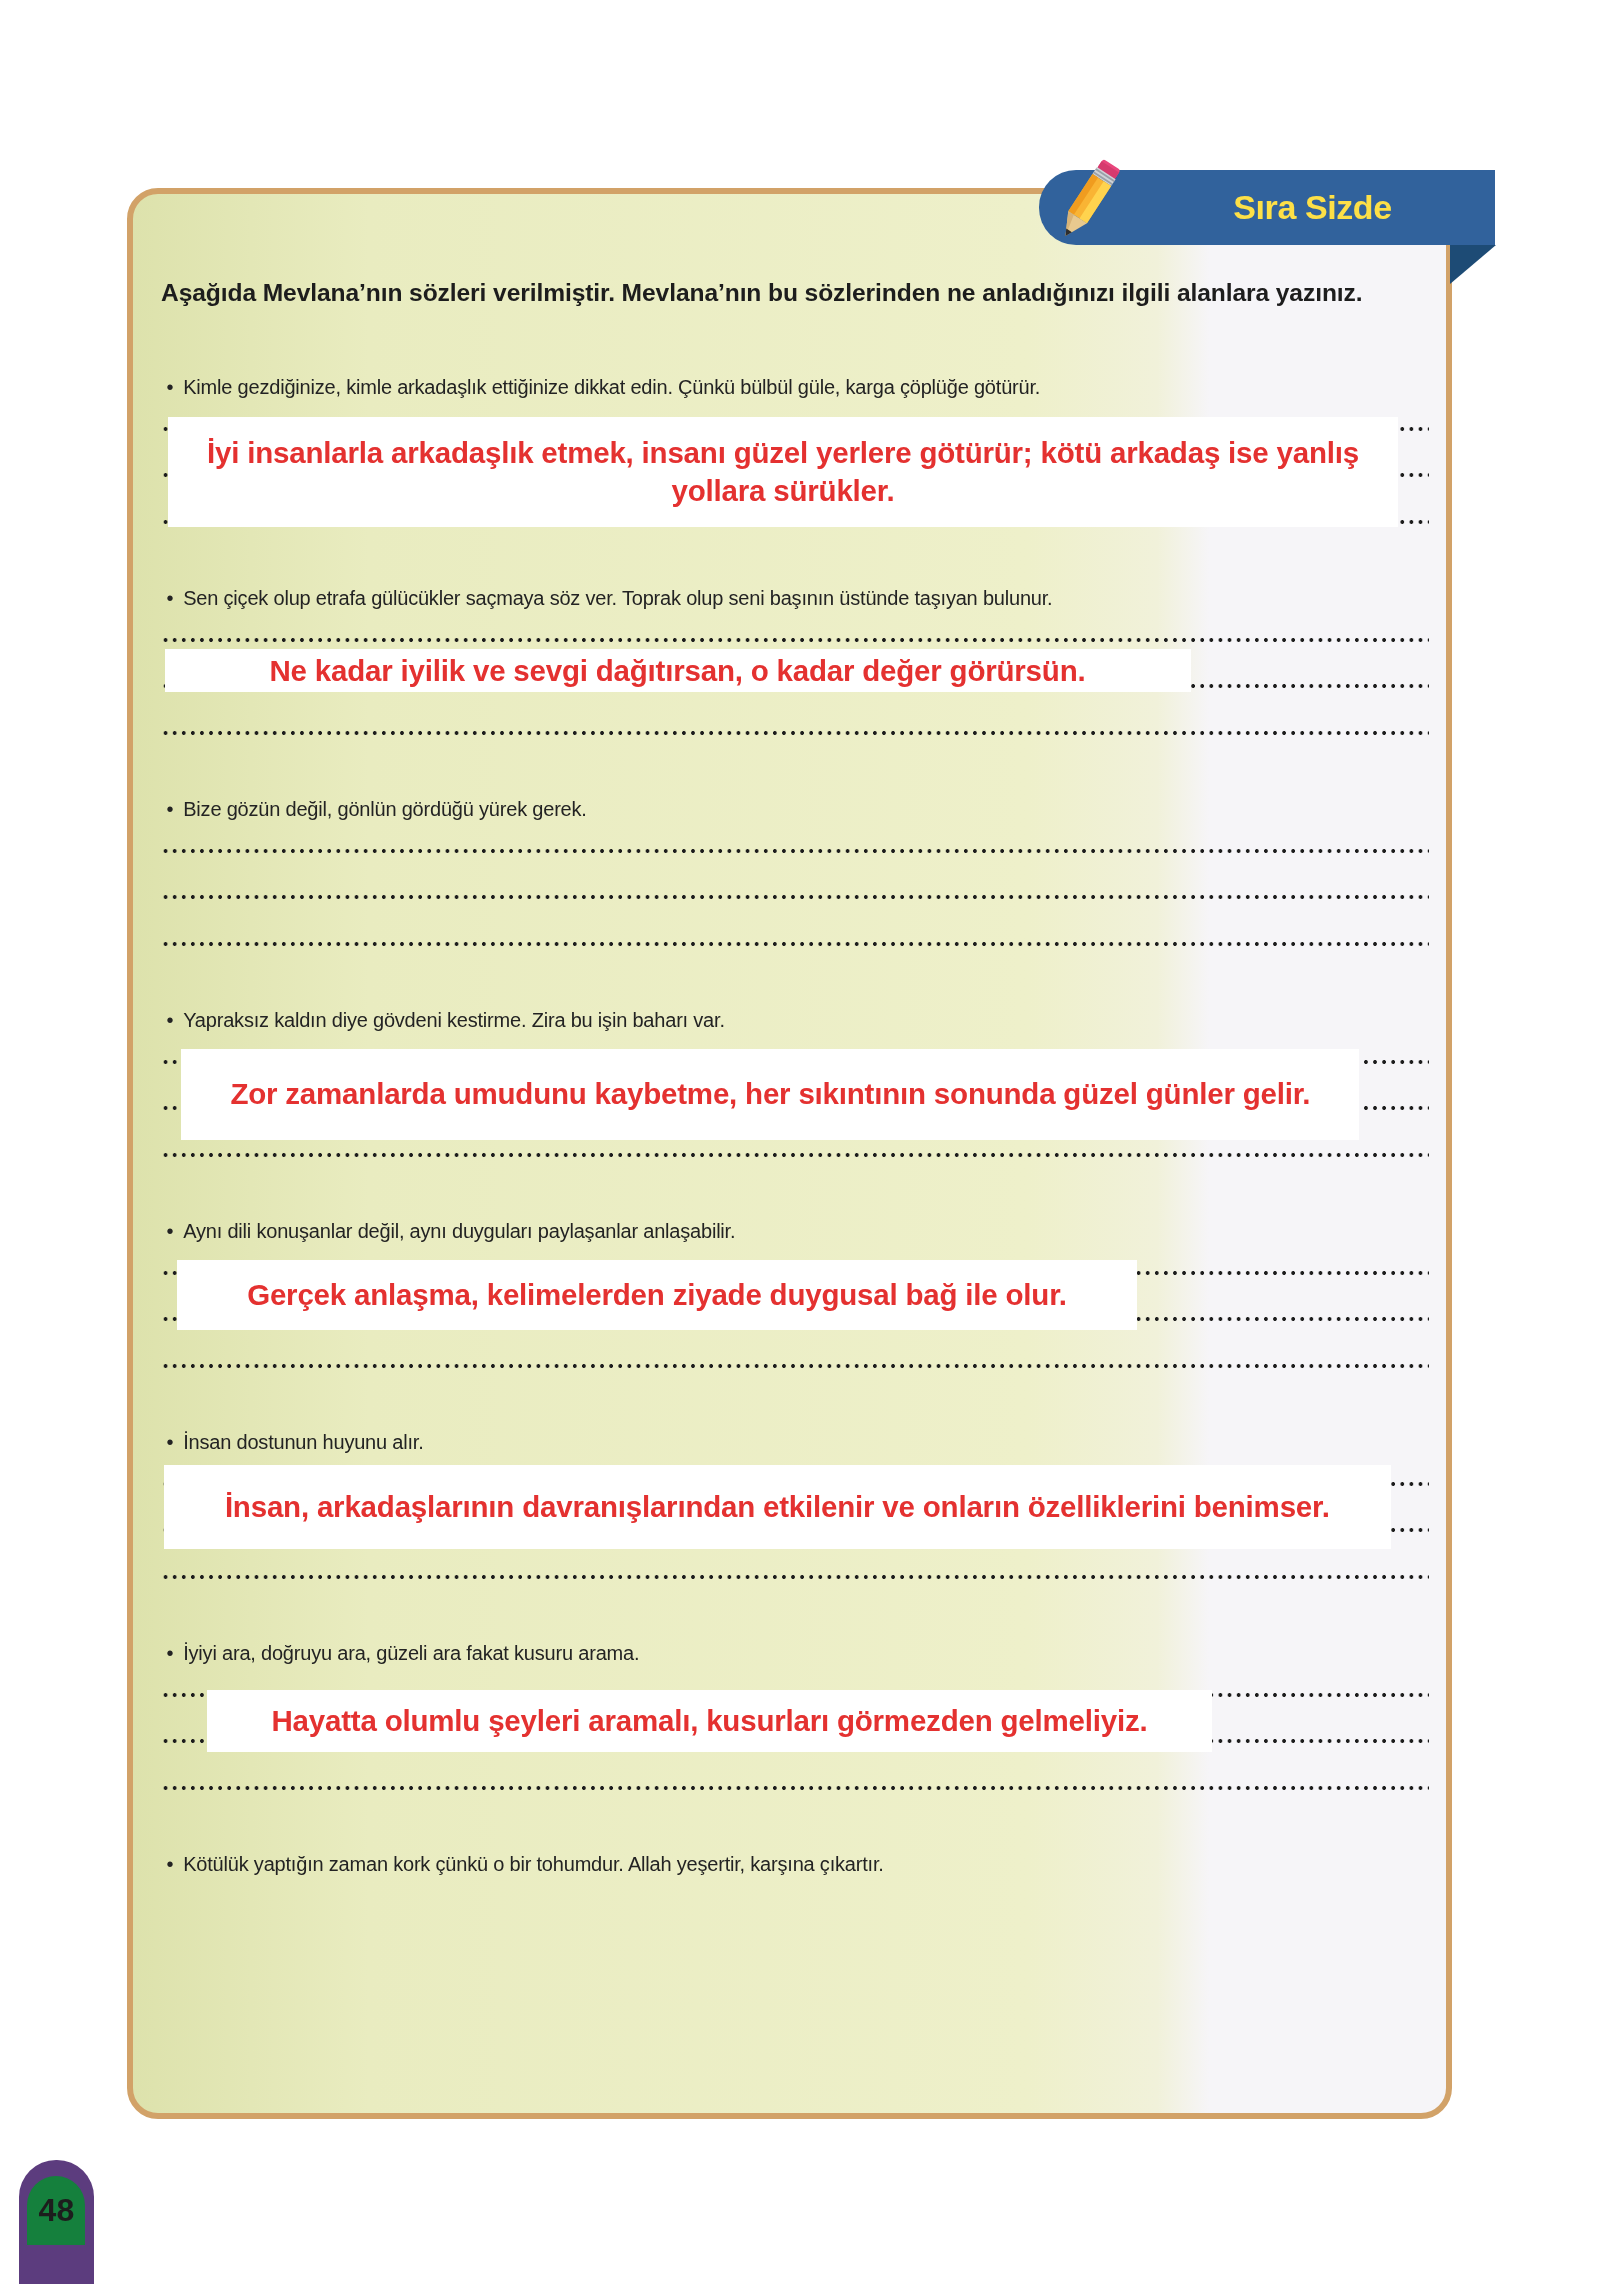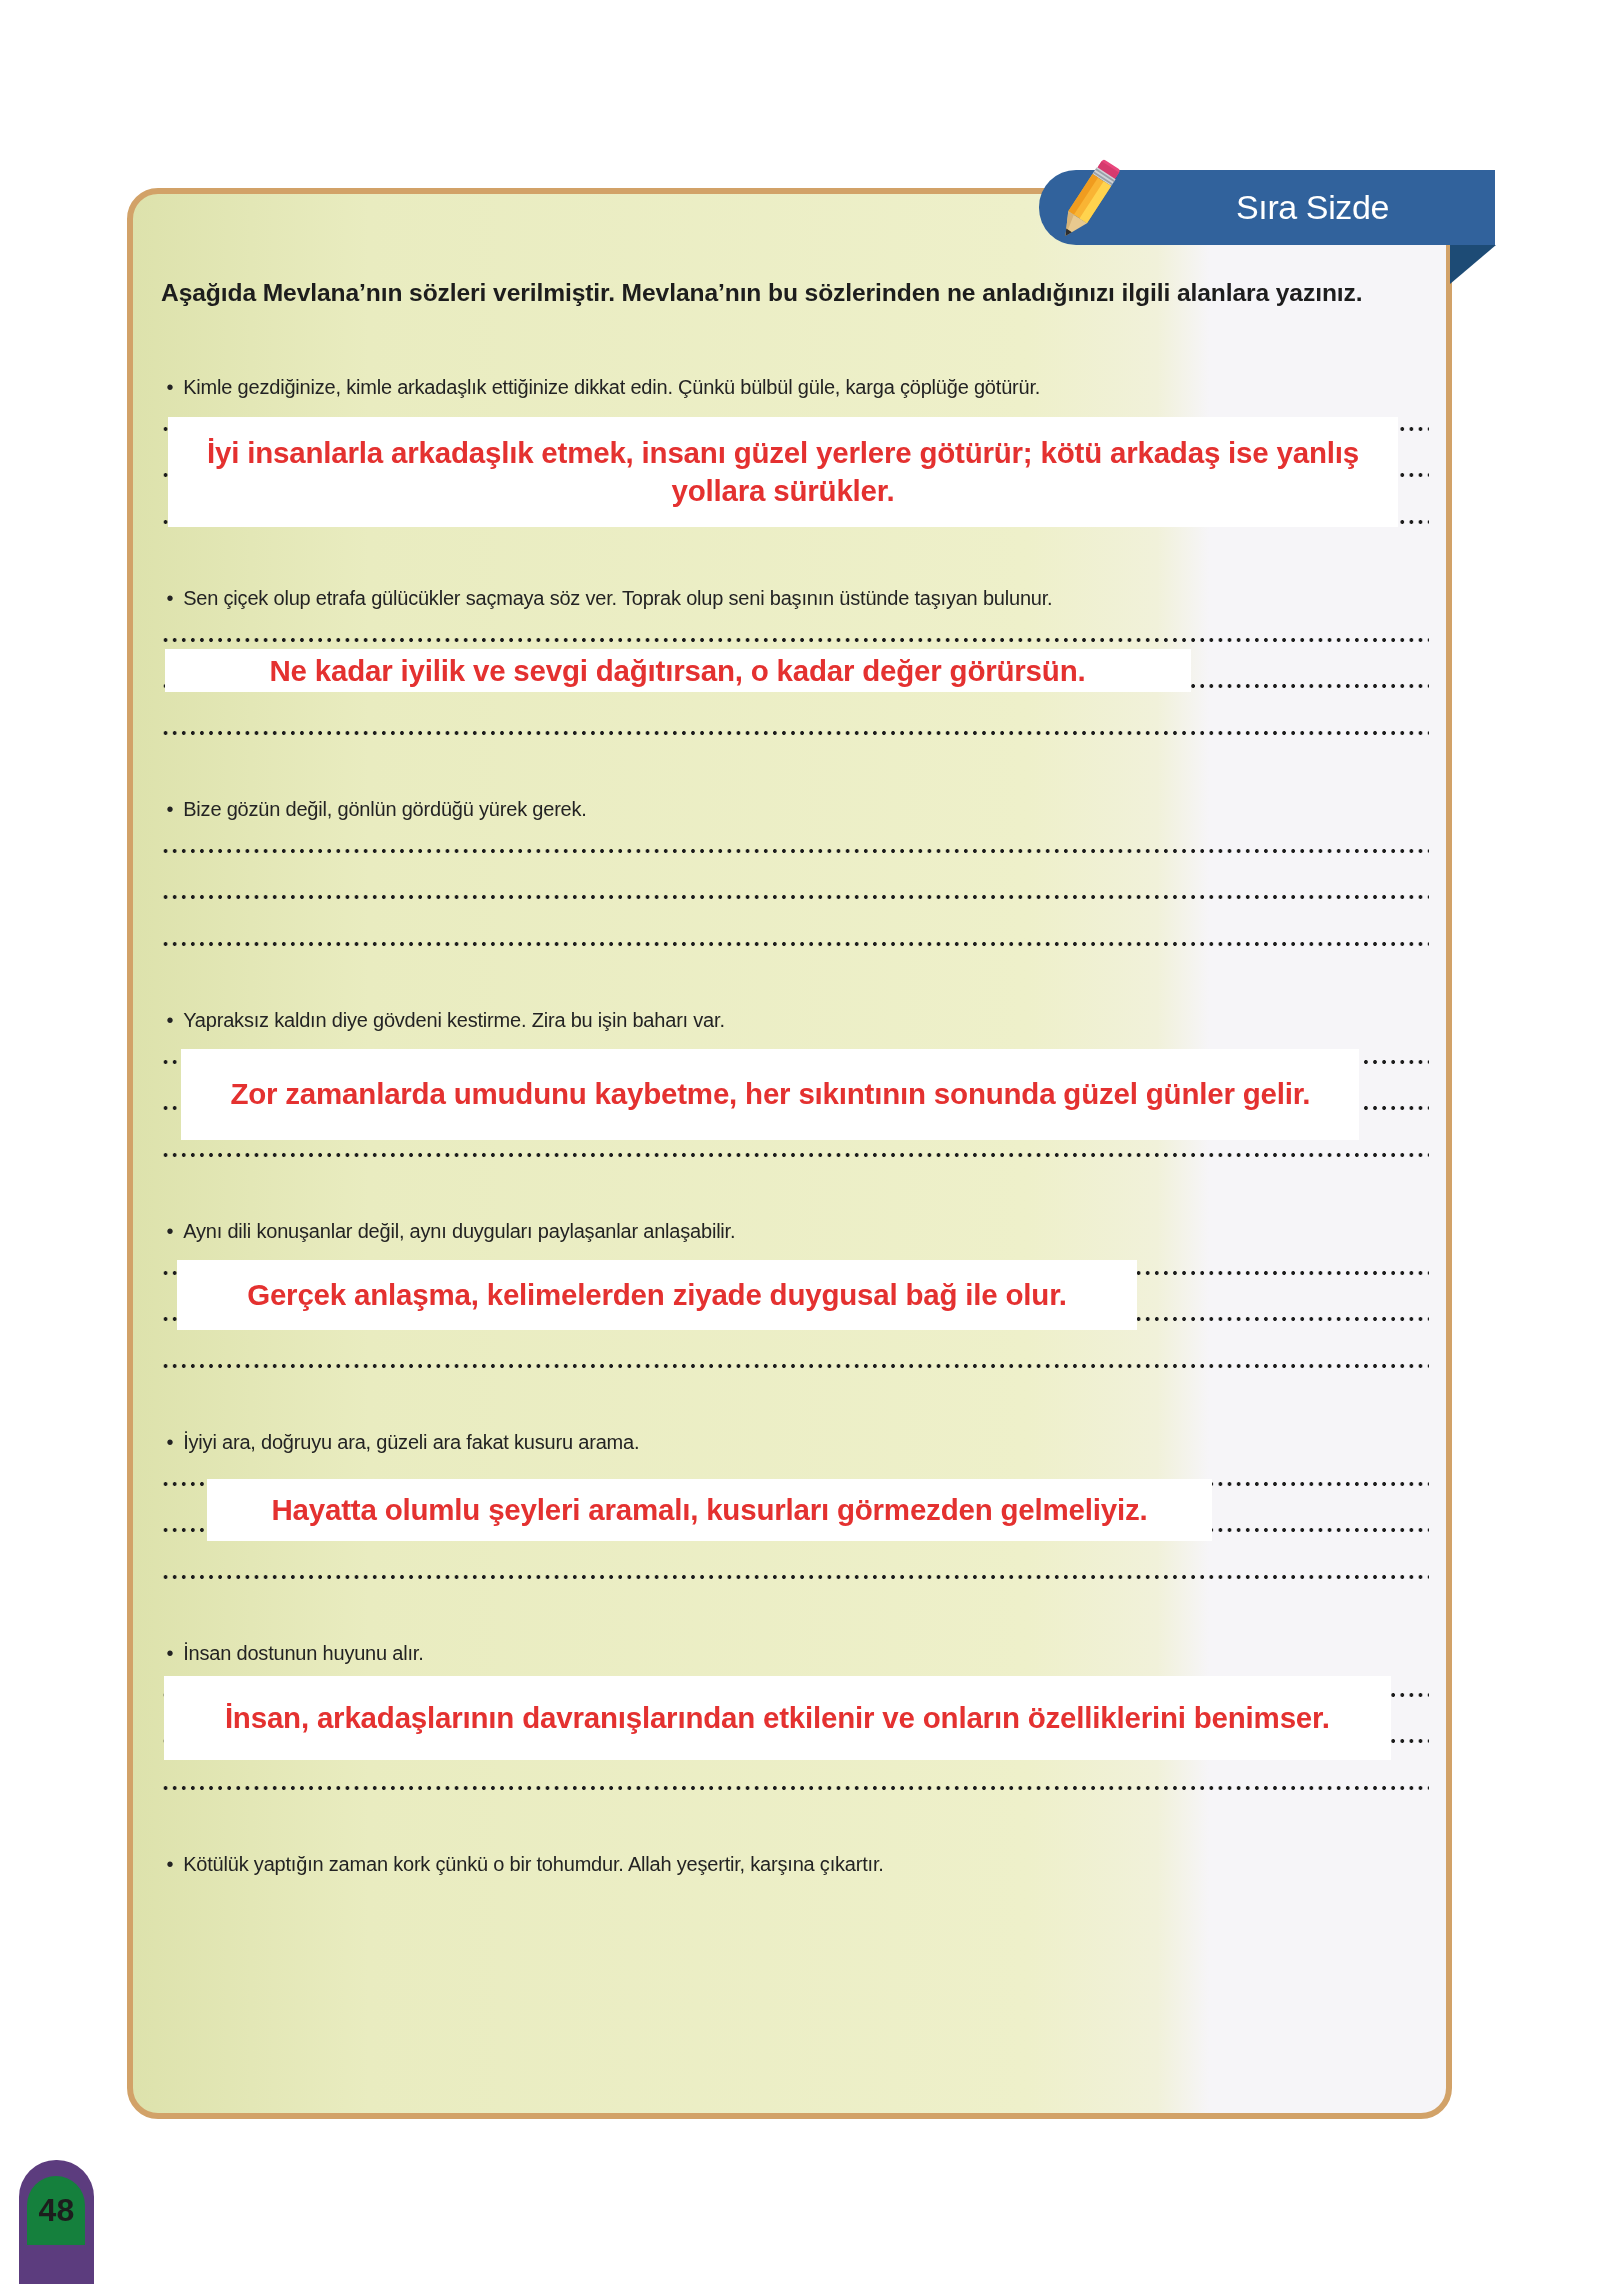--- a/index.html
+++ b/index.html
@@ -77,21 +77,21 @@
     position:absolute;
     left:1039px;top:170px;
     width:456px;height:75px;
     background:var(--banner-blue);
     border-radius:37px 0 0 37px;
     display:flex;align-items:center;justify-content:center;
     padding-left:91px;
     z-index:3;
   }
   .banner-title{
-    color:#ffffff;font-size:34px;font-weight:normal;
+    color:#fde047;font-size:34px;font-weight:bold;
     letter-spacing:-0.4px;
   }
   .banner-fold{
     position:absolute;
     left:1450px;top:245px;
     width:46px;height:39px;
     background:var(--fold-blue);
     clip-path:polygon(0 0,100% 0,0 100%);
     z-index:2;
   }
@@ -173,37 +173,37 @@
   <section class="qa s4">
     <p class="quote">Aynı dili konuşanlar değil, aynı duyguları paylaşanlar anlaşabilir.</p>
     <div class="answer-area">
       <div class="dl dl1"></div>
       <div class="dl dl2"></div>
       <div class="dl dl3"></div>
       <div class="answer-box">Gerçek anlaşma, kelimelerden ziyade duygusal bağ ile olur.</div>
     </div>
   </section>
 
+  <section class="qa s6">
+    <p class="quote">İnsan dostunun huyunu alır.</p>
+    <div class="answer-area">
+      <div class="dl dl1"></div>
+      <div class="dl dl2"></div>
+      <div class="dl dl3"></div>
+      <div class="answer-box">İnsan, arkadaşlarının davranışlarından etkilenir ve onların özelliklerini benimser.</div>
+    </div>
+  </section>
+
   <section class="qa s7">
     <p class="quote">İyiyi ara, doğruyu ara, güzeli ara fakat kusuru arama.</p>
     <div class="answer-area">
       <div class="dl dl1"></div>
       <div class="dl dl2"></div>
       <div class="dl dl3"></div>
       <div class="answer-box">Hayatta olumlu şeyleri aramalı, kusurları görmezden gelmeliyiz.</div>
-    </div>
-  </section>
-
-  <section class="qa s6">
-    <p class="quote">İnsan dostunun huyunu alır.</p>
-    <div class="answer-area">
-      <div class="dl dl1"></div>
-      <div class="dl dl2"></div>
-      <div class="dl dl3"></div>
-      <div class="answer-box">İnsan, arkadaşlarının davranışlarından etkilenir ve onların özelliklerini benimser.</div>
     </div>
   </section>
 
   <section class="qa s8">
     <p class="quote">Kötülük yaptığın zaman kork çünkü o bir tohumdur. Allah yeşertir, karşına çıkartır.</p>
   </section>
 </div>
   </div>
 
   <div class="banner">

